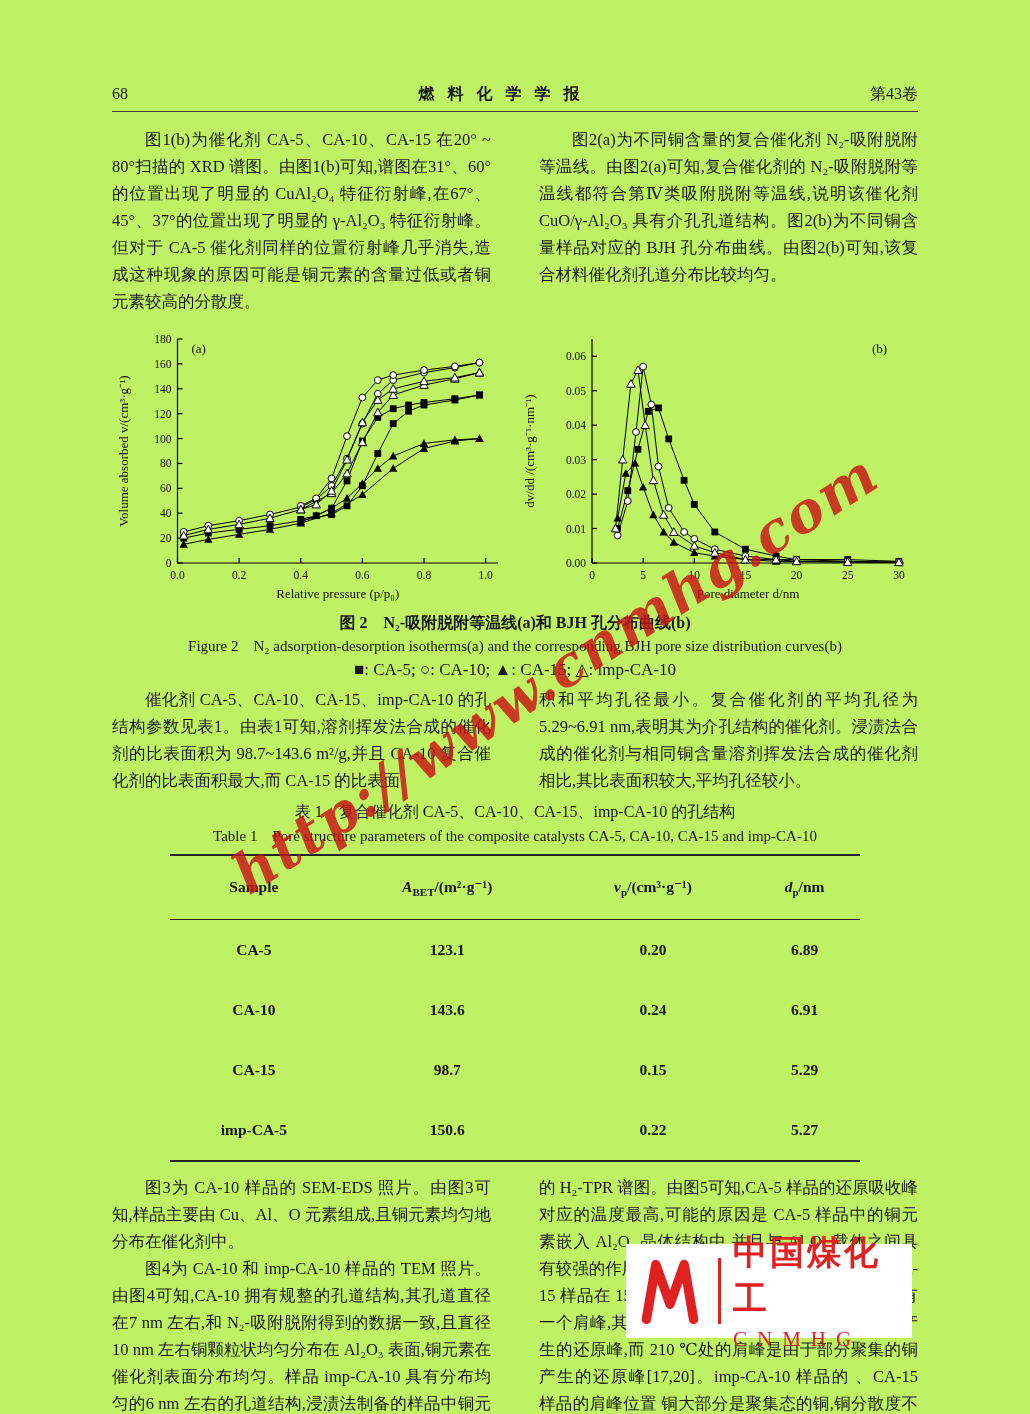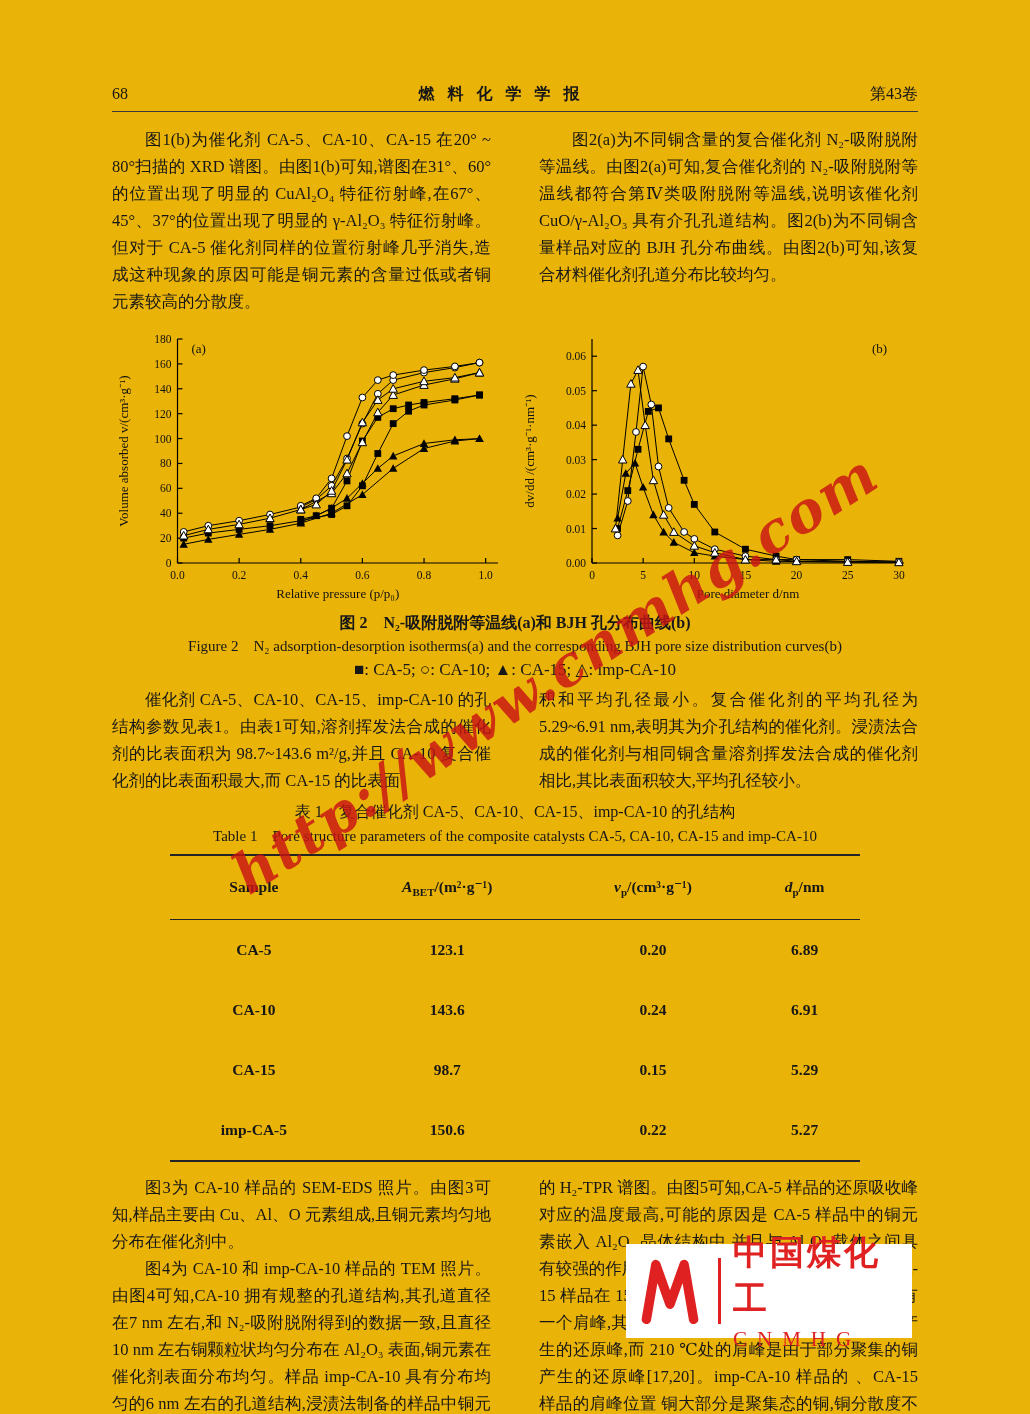--- a/index.html
+++ b/index.html
@@ -1,18 +1,18 @@
 <!DOCTYPE html>
 <html style="--watermark-red: #c81414; --logo-red: #e02121;"><head>
 <meta charset="utf-8">
 <style>
   *{margin:0;padding:0;box-sizing:border-box}
   html,body{background:#9a9a9a}
   body{font-family:"Liberation Serif","DejaVu Serif",serif}
-  .page{width:1030px;height:1414px;position:relative;background:#eab308;margin:0 auto;
+  .page{width:1030px;height:1414px;position:relative;background:#bef264;margin:0 auto;
         padding:84px 112px 0;overflow:hidden;color:#171717}
   .hdr{display:flex;justify-content:space-between;align-items:baseline;font-size:16px;
        padding-bottom:6px;border-bottom:1.5px solid #3a3a3a;margin-bottom:14px}
   .hdr .journal{font-weight:bold;letter-spacing:13px;text-indent:13px}
   .cols{display:flex;gap:48px;margin-bottom:8px}
   .col{flex:1;min-width:0}
   .para{font-size:16.5px;line-height:27px;text-align:justify;text-indent:2em}
   .para.cont{text-indent:0}
   .figure{margin:2px 0 6px}
   .charts{display:flex;justify-content:center;gap:10px}

